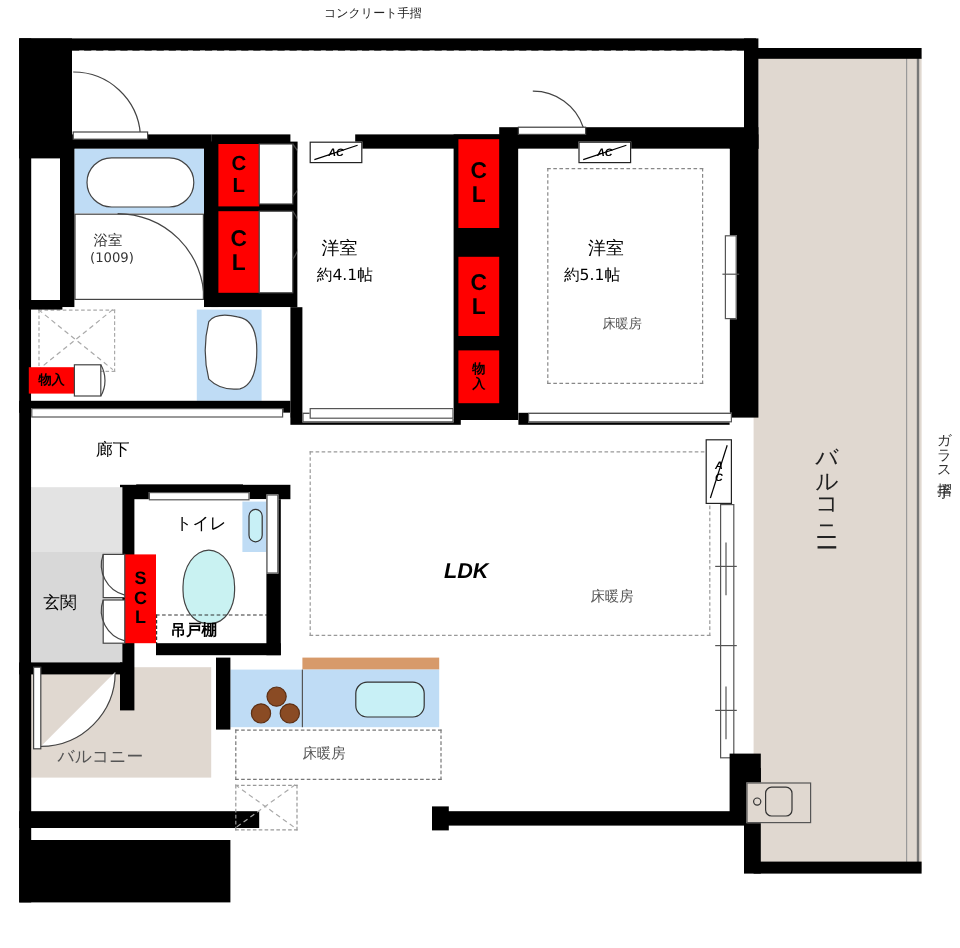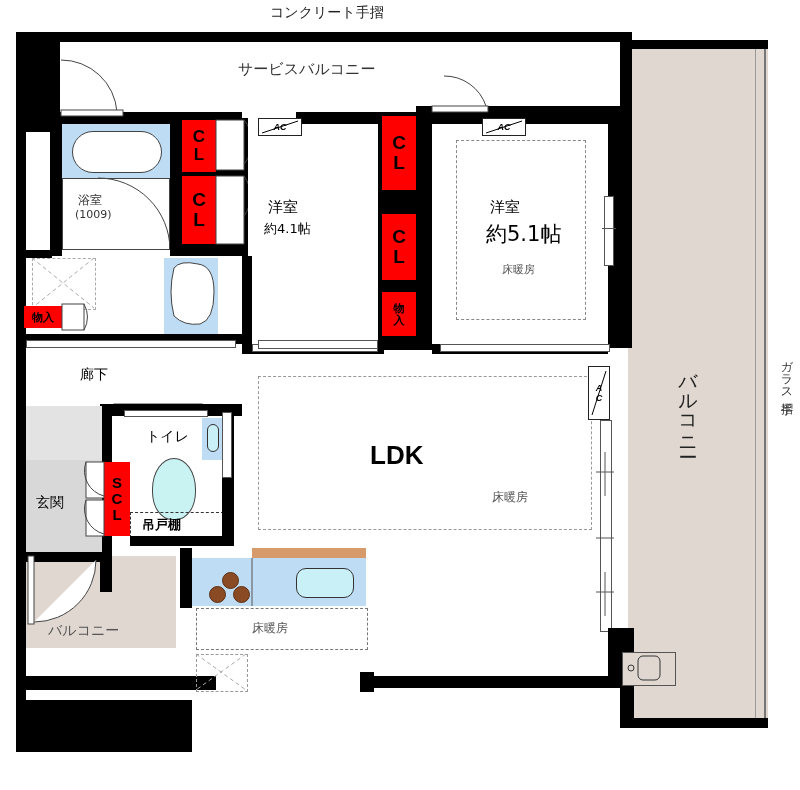--- a/index.html
+++ b/index.html
@@ -116,21 +116,21 @@
   <div class="cl" style="left:382px;top:214px;width:34px;height:66px;font-size:19px;">
     <span style="display:block;width:16px;word-break:break-all;line-height:1.05;">CL</span>
   </div>
   <div class="cl" style="left:382px;top:292px;width:34px;height:44px;font-size:11px;">
     <span style="display:block;width:12px;word-break:break-all;line-height:1.1;">物入</span>
   </div>
 
   <div class="room" style="left:432px;top:124px;width:176px;height:226px;"></div>
   <div class="dash" style="left:456px;top:140px;width:128px;height:178px;"></div>
   <div class="lbl lbl-dark" style="left:490px;top:198px;font-size:15px;">洋室</div>
-  <div class="lbl lbl-dark" style="left:486px;top:220px;font-size:21px;">約5.1帖</div>
+  <div class="lbl lbl-dark" style="left:470px;top:220px;font-size:13px;">約5.1帖</div>
   <div class="lbl" style="left:502px;top:262px;font-size:11px;color:#555;">床暖房</div>
   <div class="acbox" style="left:482px;top:118px;width:42px;height:16px;">
     <svg style="left:0;top:0;width:42px;height:16px;">
         <line x1="3" y1="14" x2="39" y2="2" stroke="#000" stroke-width="1"></line>
       </svg>
     <span style="position:relative;">AC</span>
   </div>
 
   <svg style="left:432px;top:76px;width:60px;height:38px;">
     <rect x="0" y="30" width="56" height="6" fill="#fff" stroke="#444" stroke-width="1"></rect>
@@ -201,21 +201,21 @@
   <div class="sinkin" style="left:207px;top:424px;width:10px;height:26px;border-radius:6px;"></div>
 
   <div class="dashthin" style="left:130px;top:512px;width:92px;height:24px;border-color:#333;"></div>
   <div class="lbl lbl-dark" style="left:142px;top:516px;font-size:13px;font-weight:bold;">吊戸棚</div>
   <div class="wall" style="left:130px;top:536px;width:104px;height:10px;"></div>
   <div class="wall" style="left:222px;top:416px;width:12px;height:130px;"></div>
   <div class="winbox" style="left:222px;top:412px;width:8px;height:64px;"></div>
 
   <div class="room" style="left:252px;top:350px;width:356px;height:330px;"></div>
   <div class="dash" style="left:258px;top:376px;width:332px;height:152px;border-color:#999;"></div>
-  <div class="lbl lbl-dark" style="left:370px;top:440px;font-size:26px;font-weight:bold;font-family:'Liberation Sans',sans-serif;">LDK</div>
+  <div class="lbl lbl-dark" style="left:370px;top:466px;font-size:18px;font-weight:bold;font-family:'Liberation Sans',sans-serif;font-style:italic;">LDK</div>
   <div class="lbl" style="left:492px;top:489px;font-size:12px;color:#555;">床暖房</div>
 
   <div class="acbox" style="left:588px;top:366px;width:20px;height:52px;flex-direction:column;font-size:9px;">
     <svg style="left:0;top:0;width:20px;height:52px;">
         <line x1="3" y1="48" x2="17" y2="4" stroke="#000" stroke-width="1"></line>
       </svg>
     <span style="position:relative;writing-mode:vertical-rl;text-orientation:upright;">AC</span>
   </div>
 
   <div class="winbox" style="left:600px;top:420px;width:10px;height:210px;"></div>
@@ -261,21 +261,20 @@
 
   <div class="wall" style="left:242px;top:344px;width:142px;height:10px;"></div>
   <div class="wall" style="left:432px;top:344px;width:176px;height:10px;"></div>
   <div class="winbox" style="left:252px;top:344px;width:124px;height:6px;"></div>
   <div class="winbox" style="left:440px;top:344px;width:168px;height:6px;"></div>
 
   <div class="winbox" style="left:258px;top:340px;width:118px;height:7px;"></div>
 
   <div class="wall" style="left:16px;top:250px;width:36px;height:8px;"></div>
 
-  <div class="lbl" style="left:270px;top:4px;font-size:14px;color:#222;">コンクリート手摺</div>
-  <div class="lbl" style="left:238px;top:60px;font-size:15px;color:#333;">サービスバルコニー</div>
+  <div class="lbl" style="left:270px;top:4px;font-size:10px;color:#222;">コンクリート手摺</div>
   <div class="lbl vert" style="left:676px;top:360px;font-size:19px;color:#222;">バルコニー</div>
   <div class="lbl vert" style="left:778px;top:352px;font-size:12px;color:#333;">ガラス手摺</div>
 
   <div class="winbox" style="left:26px;top:340px;width:208px;height:6px;"></div>
   <div class="winbox" style="left:124px;top:410px;width:82px;height:5px;"></div>
 
 </div>
 
 </body></html>

